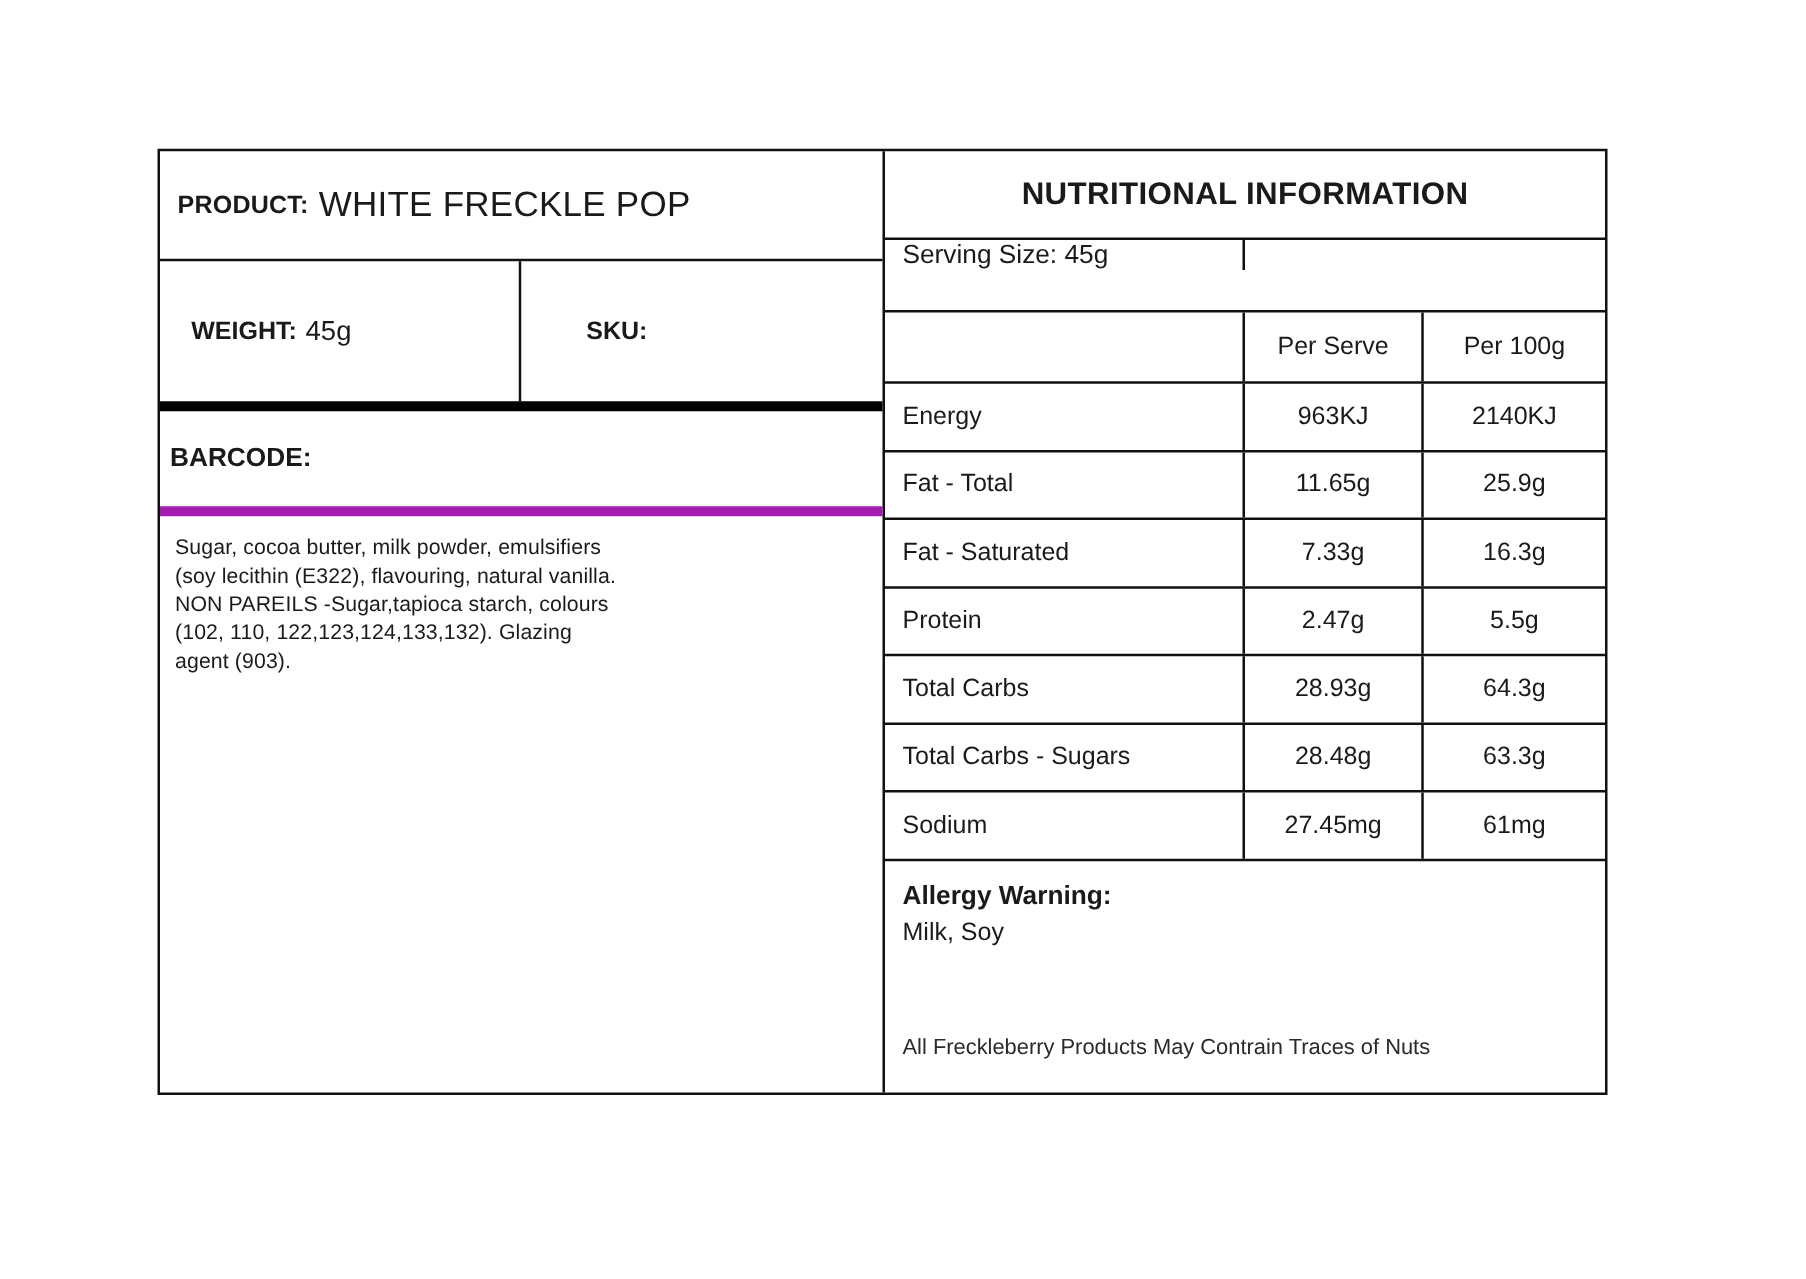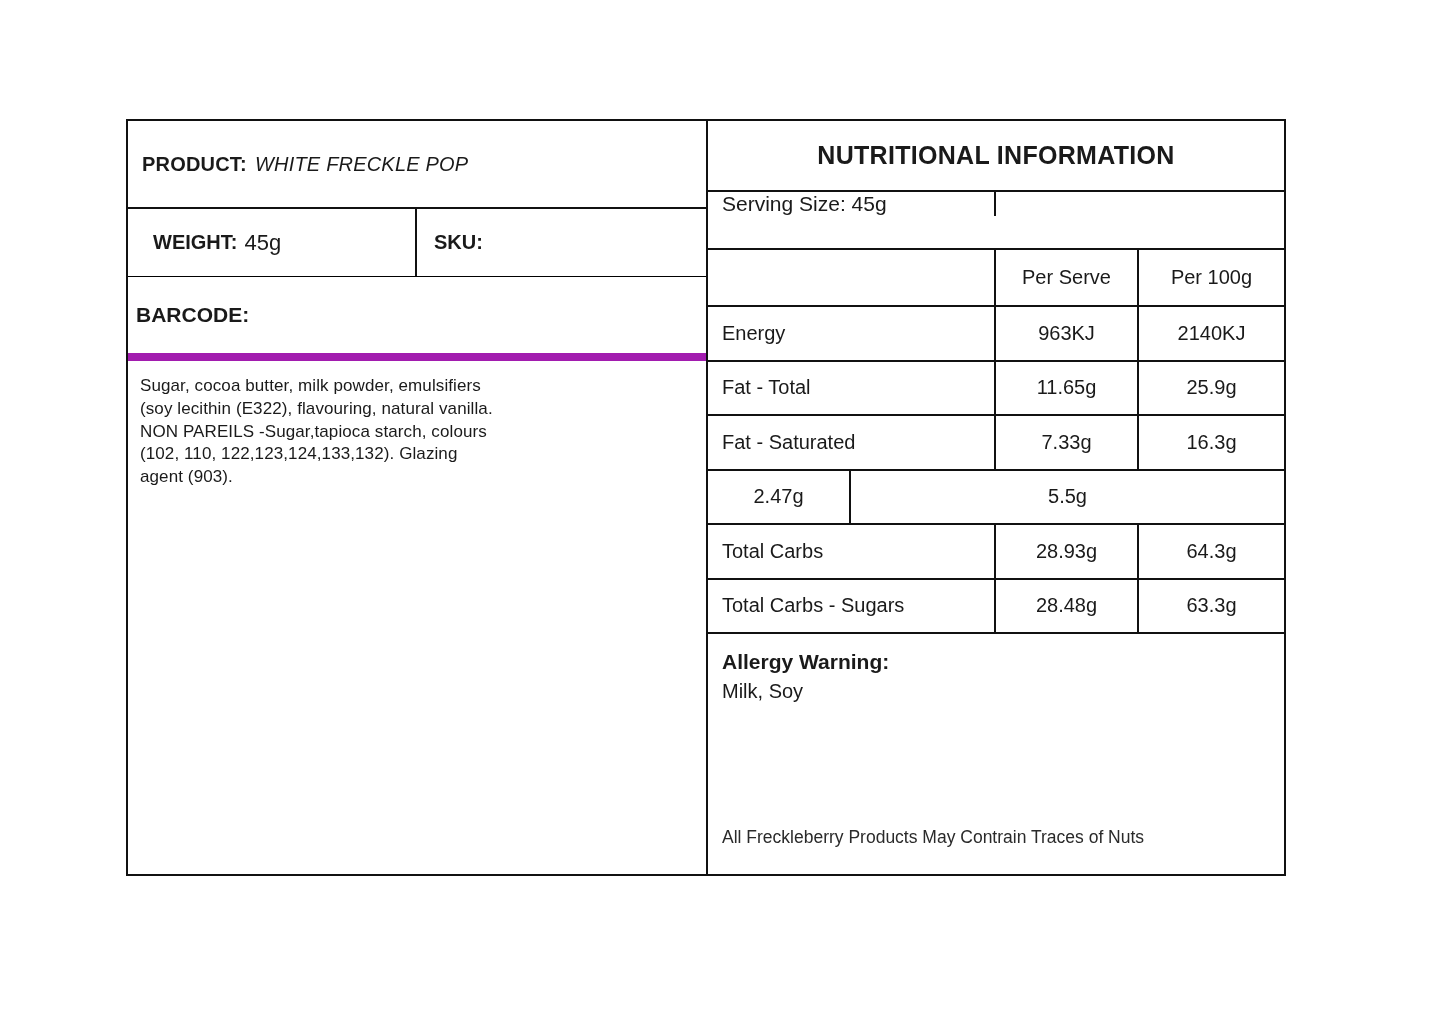--- a/index.html
+++ b/index.html
@@ -43,31 +43,31 @@
     display: flex;
     align-items: center;
     padding-left: 14px;
   }
   .product-label {
     font-weight: bold;
     font-size: 20px;
     letter-spacing: 0.2px;
   }
   .product-value {
-    font-size: 20px;
+    font-size: 28px;
     margin-left: 8px;
     letter-spacing: 0.2px;
-    font-style: italic;
   }
 
   .weight-sku-row {
-    height: 68px;
-    box-sizing: border-box;
-    border-bottom: 1px solid #000000;
-    display: flex;
+    height: 120px;
+    box-sizing: border-box;
+    border-bottom: 8px solid #000000;
+    display: flex;
+    gap: 35px;
   }
   .weight-cell {
     width: 289px;
     box-sizing: border-box;
     border-right: 2px solid #111111;
     display: flex;
     align-items: center;
     padding-left: 25px;
   }
   .weight-label {
@@ -306,36 +306,42 @@
       <div class="nutri-100">25.9g</div>
     </div>
 
     <div class="nutri-row">
       <div class="nutri-name">Fat - Saturated</div>
       <div class="nutri-serve">7.33g</div>
       <div class="nutri-100">16.3g</div>
     </div>
 
     <div class="nutri-row">
+      <div class="nutri-name">Protein</div>
       <div class="nutri-serve">2.47g</div>
       <div class="nutri-100">5.5g</div>
     </div>
 
     <div class="nutri-row">
       <div class="nutri-name">Total Carbs</div>
       <div class="nutri-serve">28.93g</div>
       <div class="nutri-100">64.3g</div>
     </div>
 
     <div class="nutri-row">
       <div class="nutri-name">Total Carbs - Sugars</div>
       <div class="nutri-serve">28.48g</div>
       <div class="nutri-100">63.3g</div>
     </div>
 
+    <div class="nutri-row">
+      <div class="nutri-name">Sodium</div>
+      <div class="nutri-serve">27.45mg</div>
+      <div class="nutri-100">61mg</div>
+    </div>
 
     <div class="allergy-cell">
       <div class="allergy-title">Allergy Warning:</div>
       <div class="allergy-body">Milk, Soy</div>
       <div class="traces-note">All Freckleberry Products May Contrain Traces of Nuts</div>
     </div>
 
   </div>
 </div>
 

